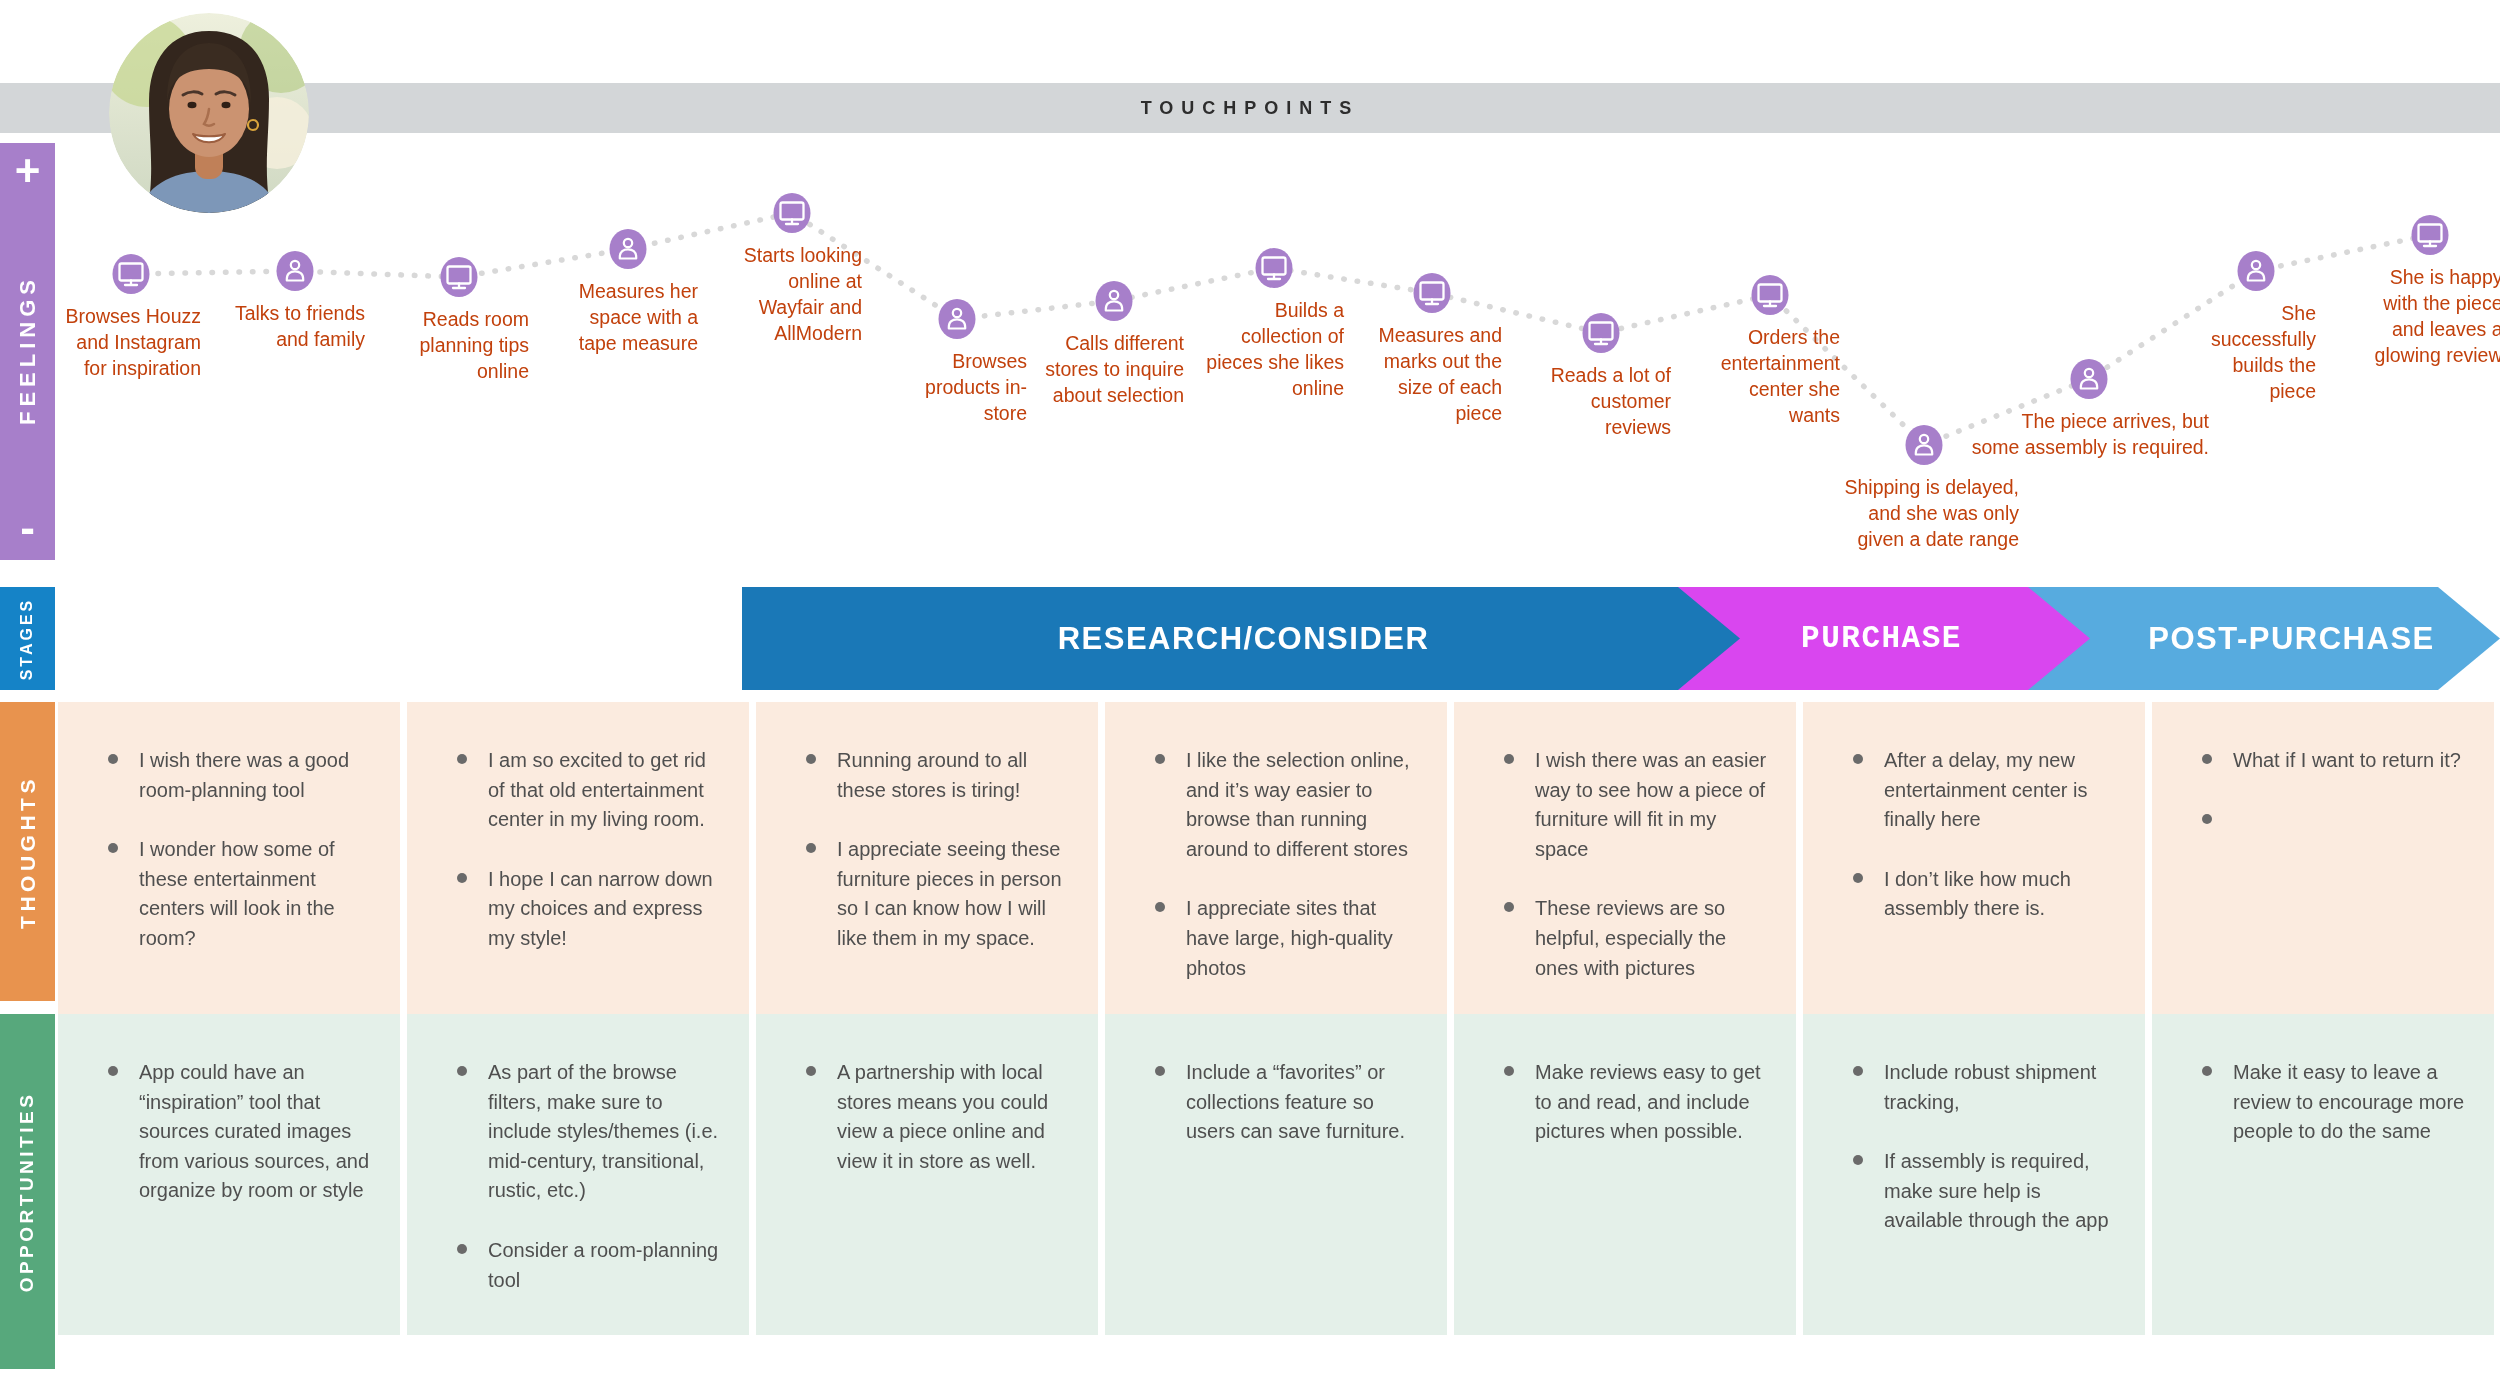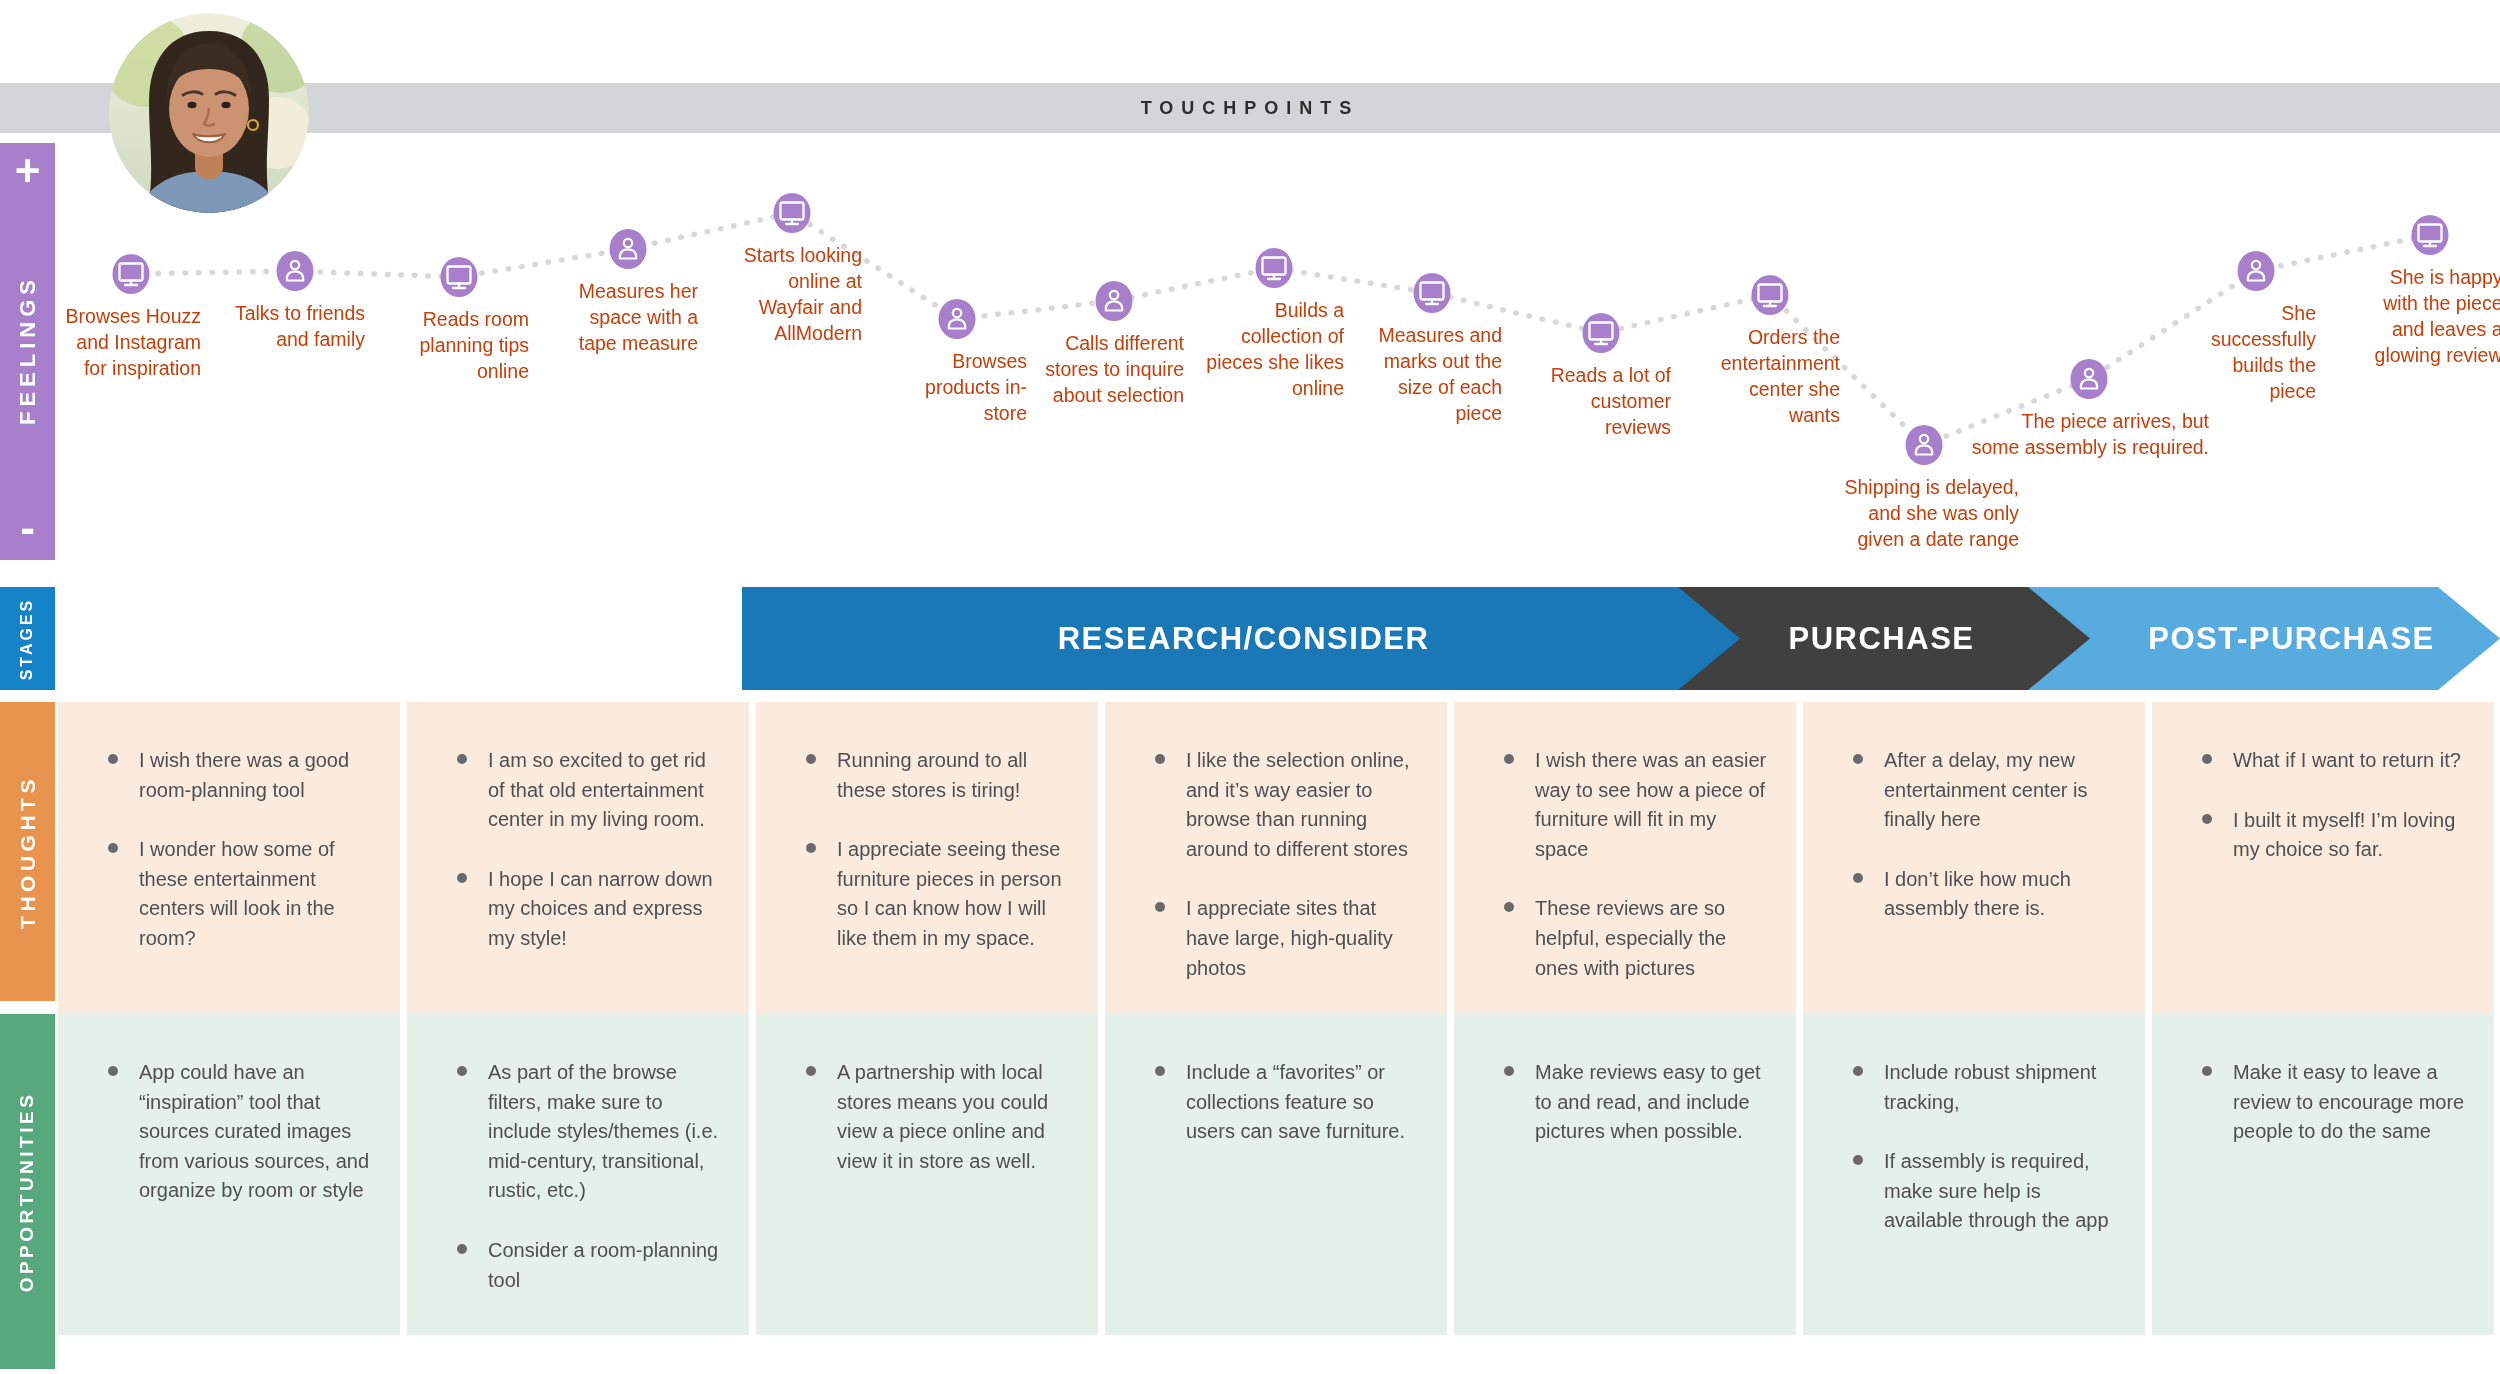--- a/index.html
+++ b/index.html
@@ -210,21 +210,21 @@
 
   <div class="stages-row">
     <div class="stages-label">
       <div class="vwrap">
           <span class="vlabel">STAGES</span>
         </div>
     </div>
     <div class="stage-arrow s2" style="background: rgb(26, 120, 183);">
       <span>RESEARCH/CONSIDER</span>
     </div>
-    <div class="stage-arrow s3" style="background: #404040;">
+    <div class="stage-arrow s3" style="background: #d946ef; font-family: Liberation Mono, monospace;">
       <span>PURCHASE</span>
     </div>
     <div class="stage-arrow s4" style="background: rgb(87, 171, 223);">
       <span>POST-PURCHASE</span>
     </div>
   </div>
 
   <div class="band-label thoughts-label">
     <div class="vwrap">
         <span class="vlabel">THOUGHTS</span>
@@ -291,21 +291,20 @@
           <span class="bullet-text">I don’t like how much assembly there is.</span>
         </div>
       </div>
       <div class="cell thought-cell">
         <div class="bullet-item">
           <span class="bullet-dot"></span>
           <span class="bullet-text">What if I want to return it?</span>
         </div>
         <div class="bullet-item">
           <span class="bullet-dot"></span>
-          <span class="bullet-text">I built it myself! I’m loving my choice so far.</span>
         </div>
       </div>
     </div>
 
   <div class="band-label opps-label">
     <div class="vwrap">
         <span class="vlabel">OPPORTUNITIES</span>
       </div>
   </div>
   <div class="grid" id="opps-grid">

